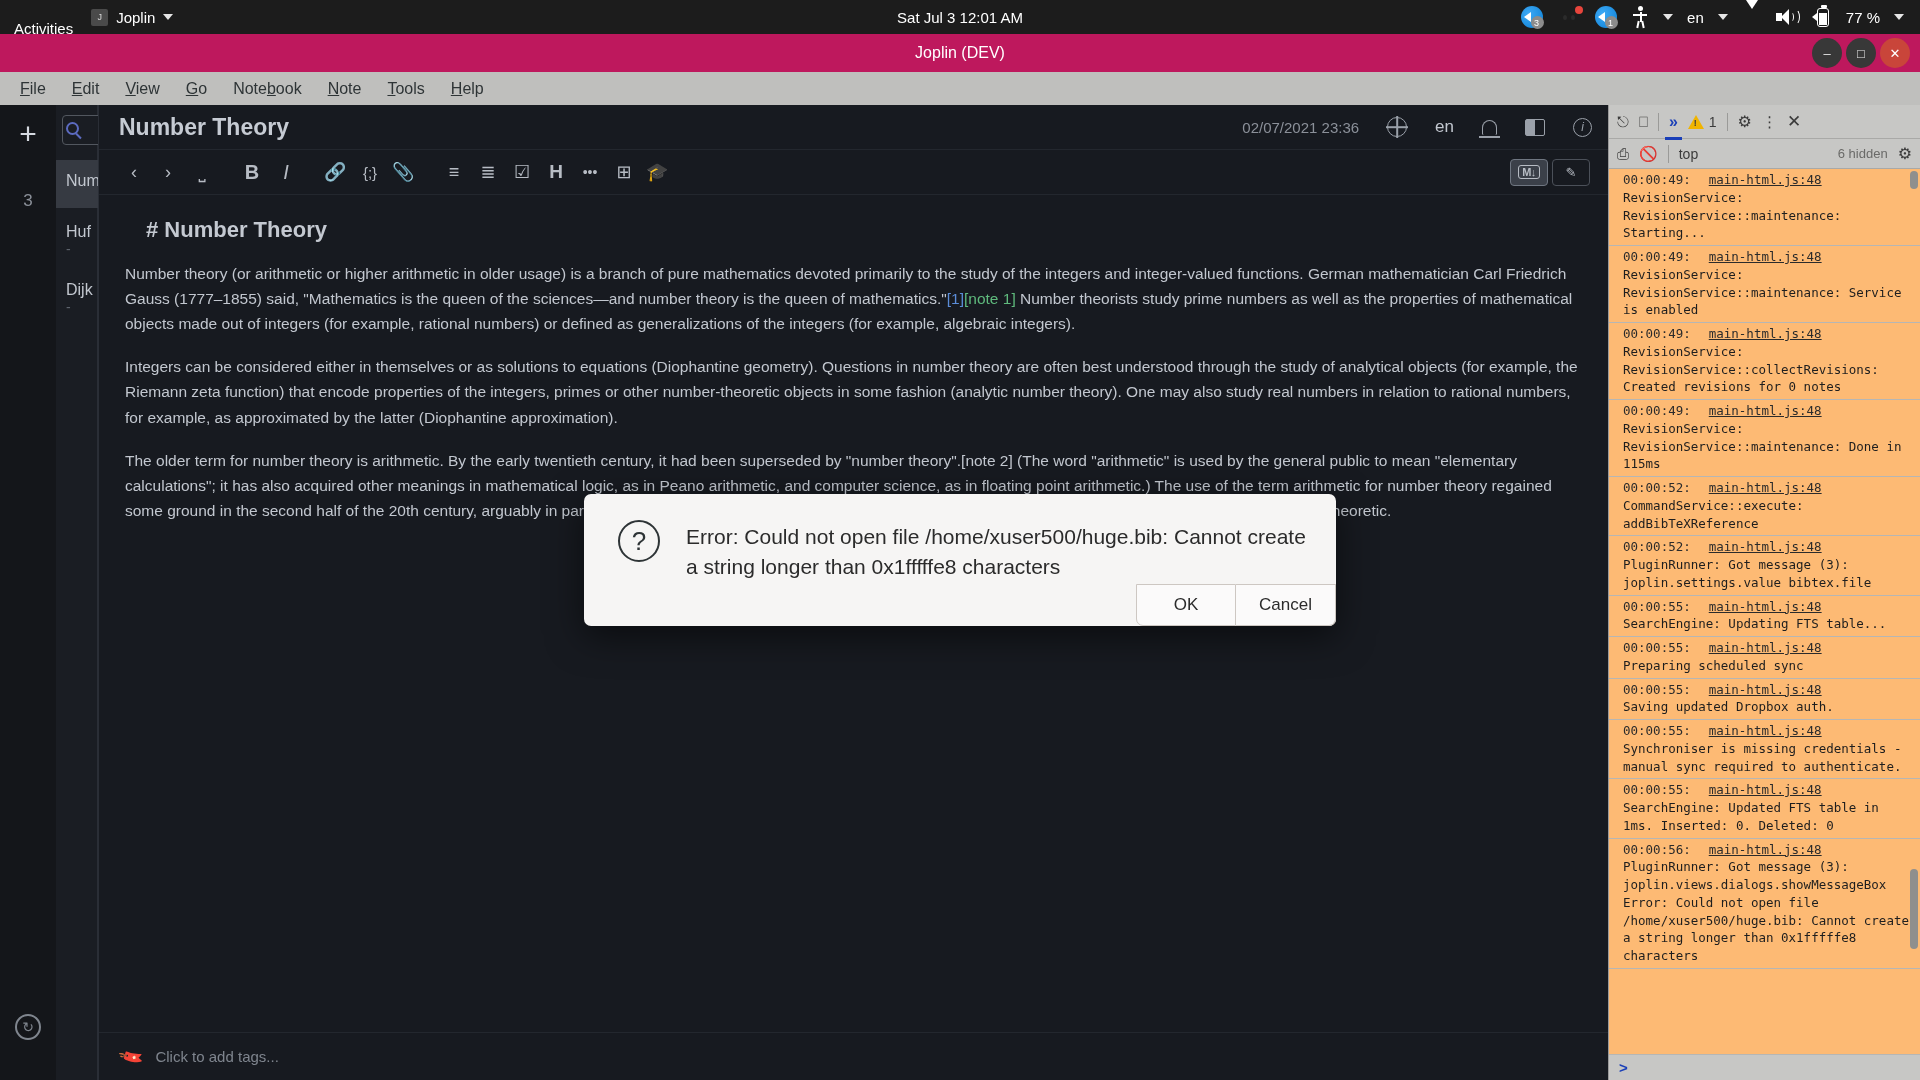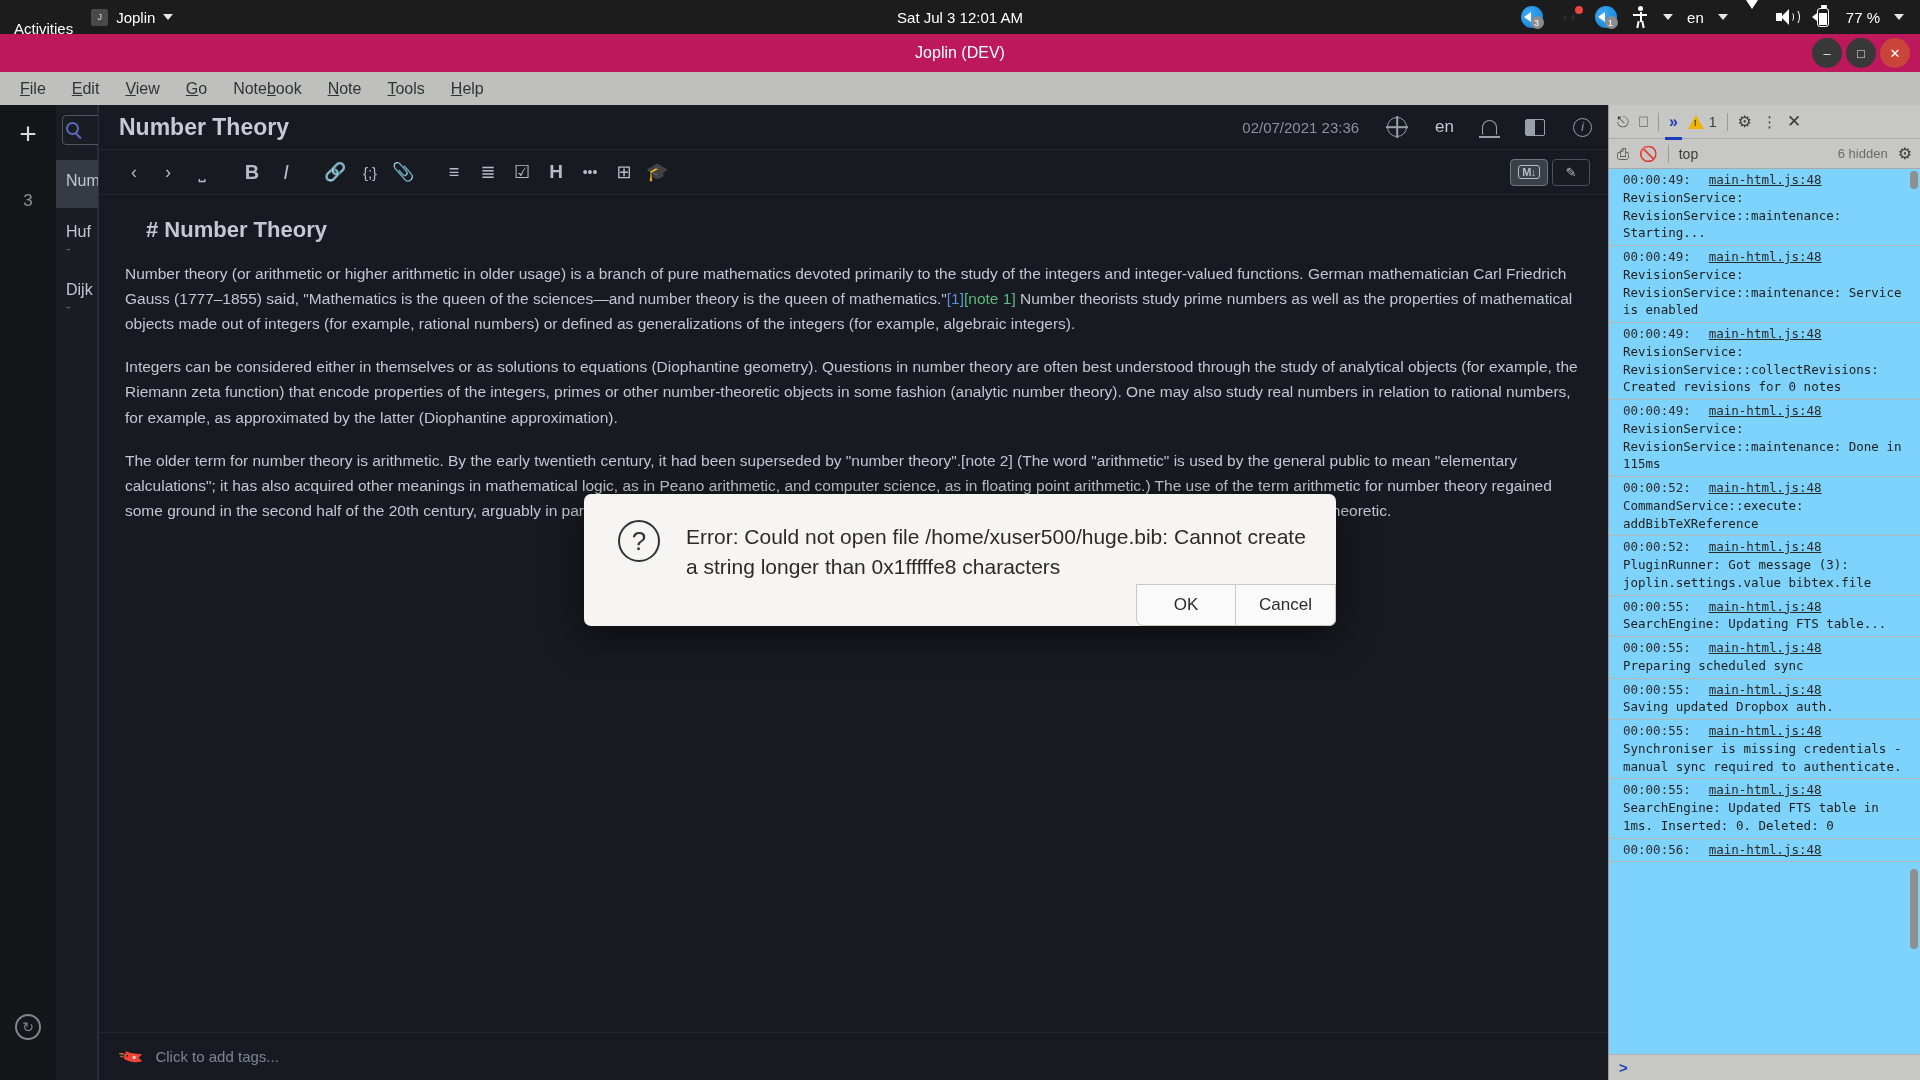--- a/index.html
+++ b/index.html
@@ -304,21 +304,21 @@
   .warn-tri::after {
     content: "!"; position: absolute; left: -2px; top: 3px; font-size: 9px;
     color: #3b3b3b; font-weight: bold;
   }
   .dt-gear { font-size: 16px; color: #3b3b3b; }
   .dt-kebab { color: #3b3b3b; font-size: 15px; letter-spacing: 0; line-height: 6px; }
   .dt-x { color: #3b3b3b; font-size: 17px; }
   .dt-top { color: #3b3b3b; font-size: 14px; font-family: "Liberation Sans", sans-serif; }
   .dt-hidden { color: #6a6a68; font-size: 13px; margin-left: auto; }
   .dt-log {
-    flex: 1; background: #7dd3fc; overflow: hidden; position: relative;
+    flex: 1; background: #fdba74; overflow: hidden; position: relative;
     font-family: "DejaVu Sans Mono", monospace; font-size: 12.5px;
     line-height: 1.42; color: #222;
   }
   .log-entry { padding: 2px 10px 3px 14px; border-bottom: 1px solid #b6b6b4; }
   .log-head { display: flex; gap: 18px; }
   .log-time { color: #2b2b2b; }
   .log-src { color: #2b2b2b; text-decoration: underline; }
   .log-msg { color: #1e1e1e; word-break: break-word; }
   .dt-prompt {
     height: 26px; background: #c7c7c5; border-top: 1px solid #b6b6b4;
@@ -624,20 +624,21 @@
               <span class="log-time">00:00:55:</span>
               <span class="log-src">main-html.js:48</span>
             </div>
             <div class="log-msg">SearchEngine: Updated FTS table in 1ms. Inserted: 0. Deleted: 0</div>
           </div>
         <div class="log-entry">
             <div class="log-head">
               <span class="log-time">00:00:56:</span>
               <span class="log-src">main-html.js:48</span>
             </div>
+            <div class="log-msg">PluginRunner: Got message (3): joplin.views.dialogs.showMessageBox Error: Could not open file /home/xuser500/huge.bib: Cannot create a string longer than 0x1fffffe8 characters</div>
           </div>
         <div class="dt-scroll" style="top:2px;height:18px;"></div>
         <div class="dt-scroll" style="top:700px;height:80px;"></div>
       </div>
       <div class="dt-prompt">
         <span>&gt;</span>
       </div>
     </div>
   </div>
 

